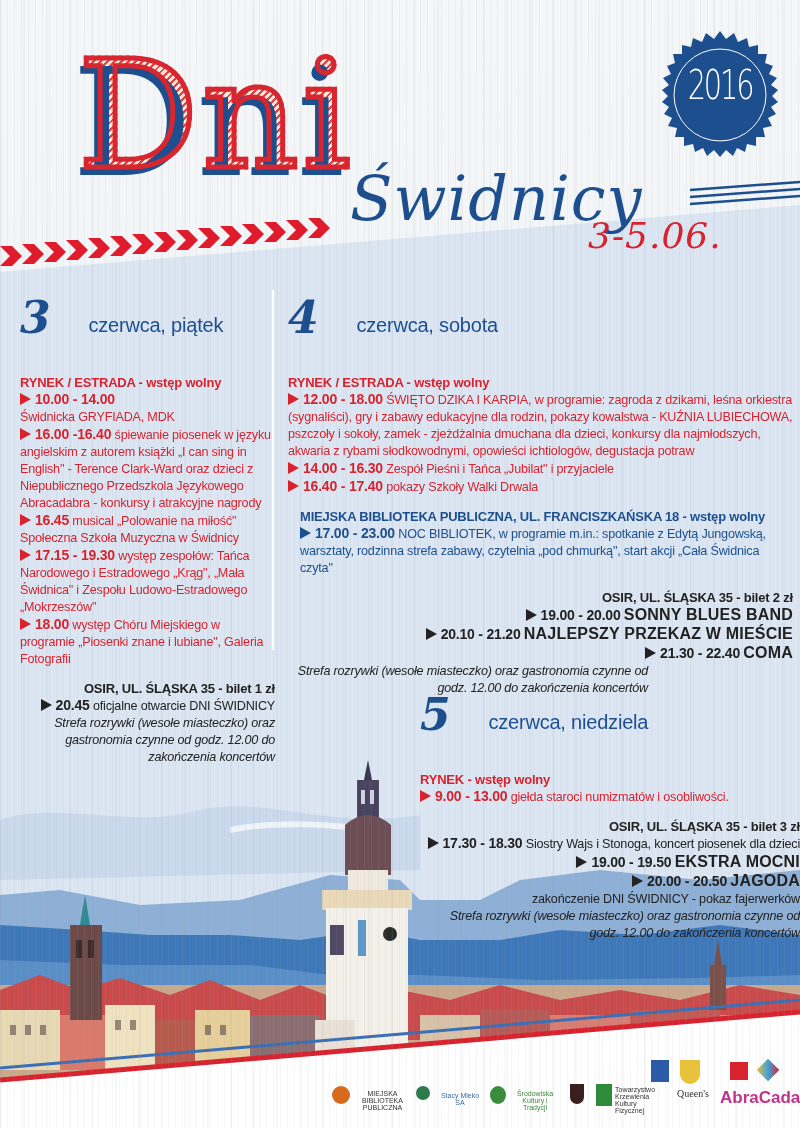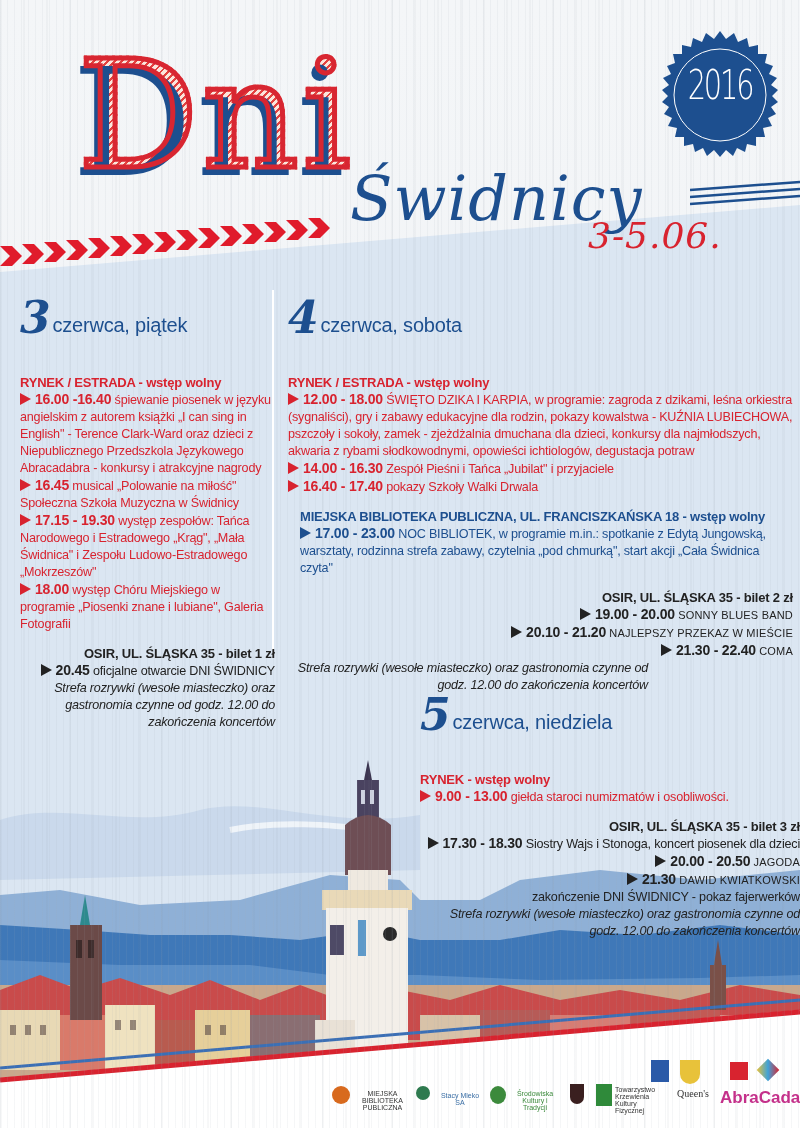--- a/index.html
+++ b/index.html
@@ -30,30 +30,30 @@
   .chevrons { position:absolute; left:0; top:208px; width:340px; height:60px; }
   
   .col { position:absolute; font-size:12.6px; line-height:17px; letter-spacing:-0.2px; }
   .col-left { left:20px; top:300px; width:255px; }
   .col-mid { left:288px; top:300px; width:505px; }
   .col-right { left:420px; top:697px; width:380px; }
   .divider { position:absolute; left:272px; top:290px; width:2px; height:360px; background:#fff; }
   .day-head { display:flex; align-items:flex-end; margin-bottom:12px; }
   .day-num { font-family:"DejaVu Serif", serif; font-style:italic; font-weight:bold; font-size:44px;
     line-height:36px; color:#1d4f8f; margin-right:2px; }
-  .day-label { font-size:20px; color:#1d4f8f; line-height:22px; }
+  .day-label { font-size:20px; color:#1d4f8f; line-height:22px;margin-left:36px; }
   .venue { font-weight:bold; font-size:13px; margin-top:0; }
   .red { color:#d8232f;margin-top:38px; }
   .blue { color:#1d4f8f;margin-left:12px; }
   .dark { color:#222;text-align:right; }
   .line { display:block; }
   .tri { display:inline-block; width:0; height:0; border-top:6px solid transparent; border-bottom:6px solid transparent;
     border-left:11px solid currentColor; margin-right:4px; vertical-align:-1px; }
   .time { font-weight:bold; font-size:14px; }
-  .band { font-weight:normal; font-size:11px; letter-spacing:0.2px; }
+  .band { font-weight:bold; font-size:16px; letter-spacing:0.2px; }
   .it { font-style:italic; }
   .gap { height:12px; }
   .logos { position:absolute; left:0; top:1060px; width:652px; height:68px; }
   .logo { position:absolute; font-size:7px; color:#333; text-align:center; }
 </style>
 </head>
 <body>
 
 <div class="poster">
   <svg class="sky-band" viewBox="0 0 800 1128">
@@ -167,20 +167,22 @@
 
   <div class="divider"></div>
 
   <div class="col col-left">
     <div class="day-head">
       <span class="day-num">3</span>
       <span class="day-label">czerwca, piątek</span>
     </div>
     <div class="red">
       <span class="line venue">RYNEK / ESTRADA - wstęp wolny</span>
+      <span class="line"><span class="tri"></span><span class="time">10.00 - 14.00</span></span>
+      <span class="line">Świdnicka GRYFIADA, MDK</span>
       <span class="line"><span class="tri"></span><span class="time">16.00 -16.40</span> <span>śpiewanie piosenek w języku angielskim z autorem książki „I can sing in English" - Terence Clark-Ward oraz dzieci z Niepublicznego Przedszkola Językowego Abracadabra - konkursy i atrakcyjne nagrody</span></span>
       <span class="line"><span class="tri"></span><span class="time">16.45</span> <span>musical „Polowanie na miłość" Społeczna Szkoła Muzyczna w Świdnicy</span></span>
       <span class="line"><span class="tri"></span><span class="time">17.15 - 19.30</span> <span>występ zespołów: Tańca Narodowego i Estradowego „Krąg", „Mała Świdnica" i Zespołu Ludowo-Estradowego „Mokrzeszów"</span></span>
       <span class="line"><span class="tri"></span><span class="time">18.00</span> <span>występ Chóru Miejskiego w programie „Piosenki znane i lubiane", Galeria Fotografii</span></span>
     </div>
     <div class="gap"></div>
     <div class="dark">
       <span class="line venue">OSIR, UL. ŚLĄSKA 35 - bilet 1 zł</span>
       <span class="line"><span class="tri"></span><span class="time">20.45</span> <span>oficjalne otwarcie DNI ŚWIDNICY</span></span>
       <span class="line it">Strefa rozrywki (wesołe miasteczko) oraz gastronomia czynne od godz. 12.00 do zakończenia koncertów</span>
@@ -219,22 +221,22 @@
       <span class="day-label">czerwca, niedziela</span>
     </div>
     <div class="red">
       <span class="line venue">RYNEK - wstęp wolny</span>
       <span class="line"><span class="tri"></span><span class="time">9.00 - 13.00</span> <span>giełda staroci numizmatów i osobliwości.</span></span>
     </div>
     <div class="gap"></div>
     <div class="dark">
       <span class="line venue">OSIR, UL. ŚLĄSKA 35 - bilet 3 zł</span>
       <span class="line"><span class="tri"></span><span class="time">17.30 - 18.30</span> <span>Siostry Wajs i Stonoga, koncert piosenek dla dzieci</span></span>
+      <span class="line"><span class="tri"></span><span class="time">19.00 - 19.50</span> <span class="band">EKSTRA MOCNI</span></span>
       <span class="line"><span class="tri"></span><span class="time">20.00 - 20.50</span> <span class="band">JAGODA</span></span>
-      <span class="line"><span class="tri"></span><span class="time">21.30</span> <span class="band">DAWID KWIATKOWSKI</span></span>
       <span class="line">zakończenie DNI ŚWIDNICY - pokaz fajerwerków</span>
       <span class="line it">Strefa rozrywki (wesołe miasteczko) oraz gastronomia czynne od godz. 12.00 do zakończenia koncertów</span>
     </div>
   </div>
 
   <div class="logos">
     <div class="logo" style="left:651px;top:0;width:18px;height:22px;background:#2a5aa8;"></div>
     <div class="logo" style="left:680px;top:0;width:20px;height:24px;background:#e8c23a;border-radius:0 0 10px 10px;"></div>
     <div class="logo" style="left:730px;top:2px;width:18px;height:18px;background:#d8232f;"></div>
     <div class="logo" style="left:760px;top:2px;width:16px;height:16px;background:linear-gradient(45deg,#e8c23a,#3fa3d9,#d8232f);transform:rotate(45deg);"></div>

